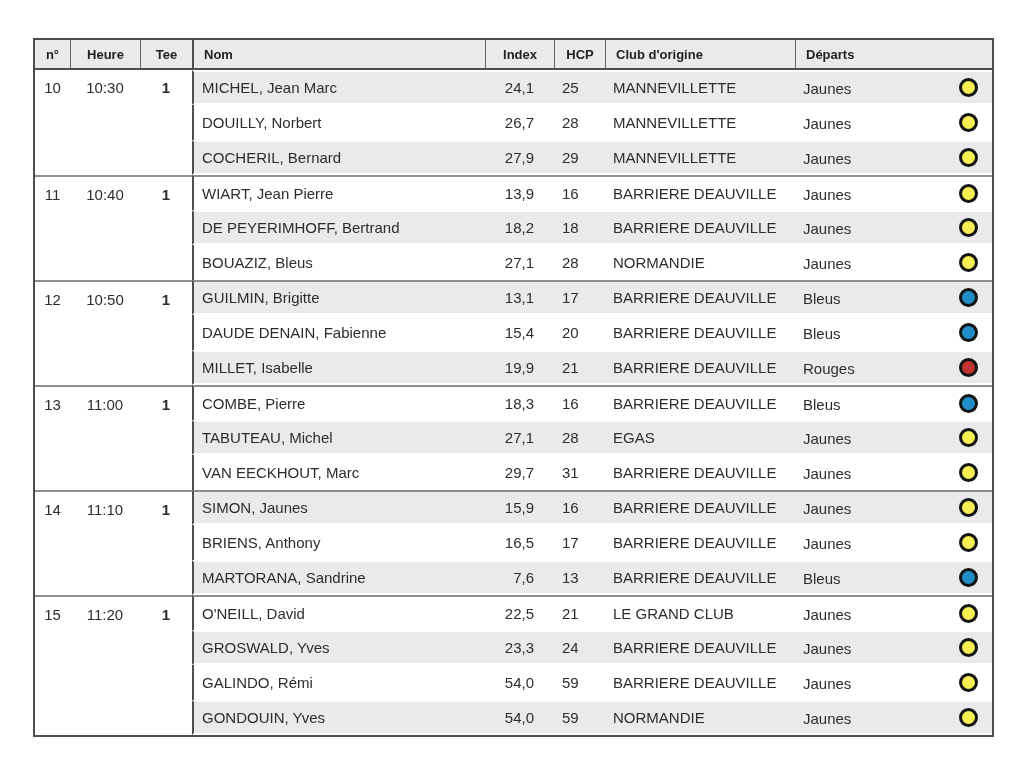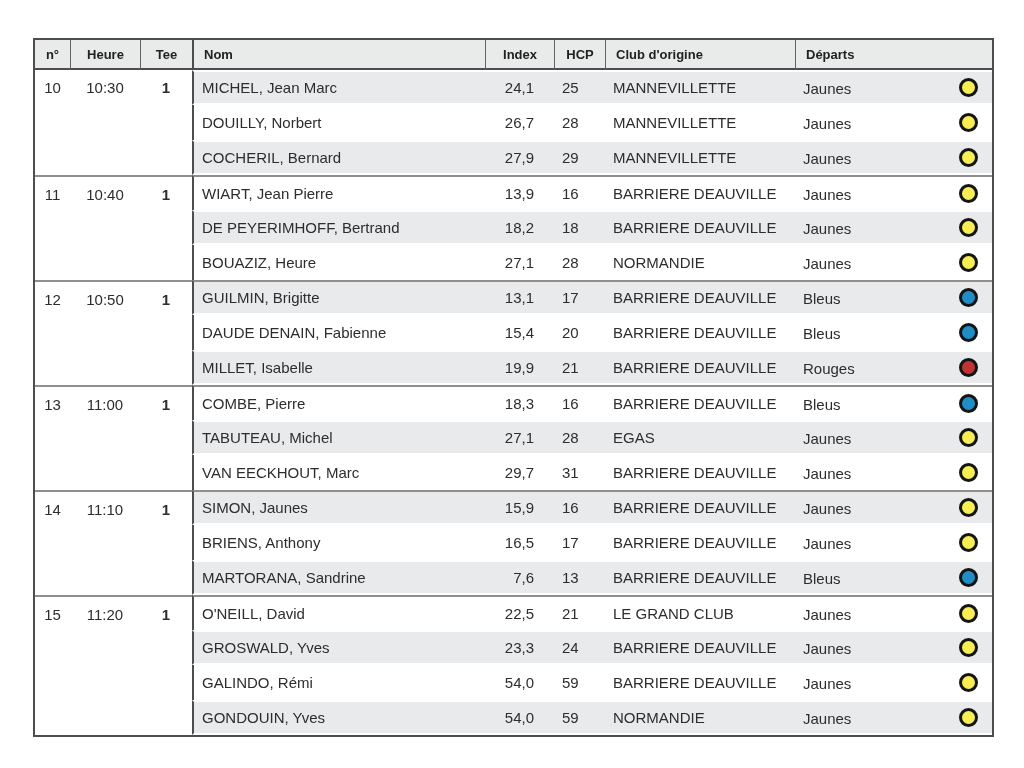--- a/index.html
+++ b/index.html
@@ -171,21 +171,21 @@
           <td class="col-hcp stripe">18</td>
           <td class="col-club stripe">BARRIERE DEAUVILLE</td>
           <td class="col-departs stripe">
             <div class="departs-wrap">
               <span>Jaunes</span>
               <span class="tee-dot" style="background: rgb(246, 238, 82); border-color: rgb(20, 20, 20);"></span>
             </div>
           </td>
         </tr>
         <tr>
-          <td class="col-nom">BOUAZIZ, Heure</td>
+          <td class="col-nom">BOUAZIZ, Bleus</td>
           <td class="col-index">27,1</td>
           <td class="col-hcp">28</td>
           <td class="col-club">NORMANDIE</td>
           <td class="col-departs">
             <div class="departs-wrap">
               <span>Jaunes</span>
               <span class="tee-dot" style="background: rgb(246, 238, 82); border-color: rgb(20, 20, 20);"></span>
             </div>
           </td>
         </tr>

